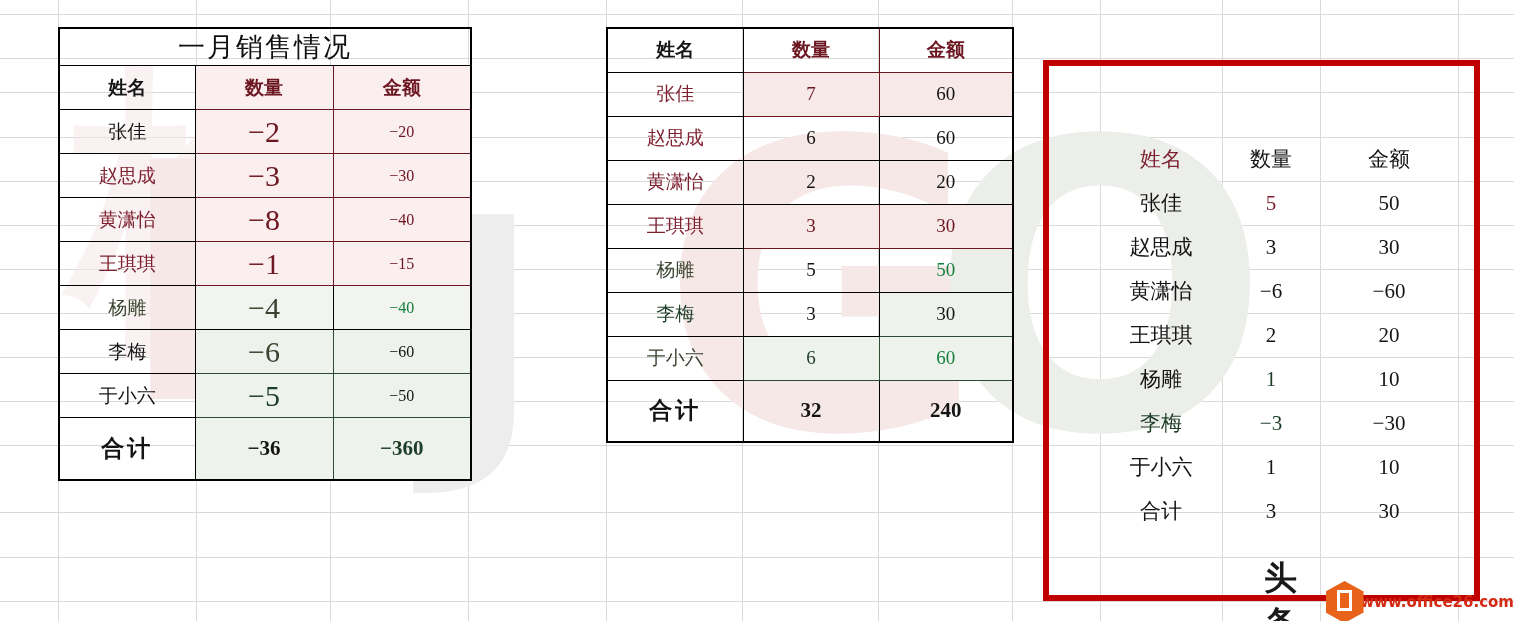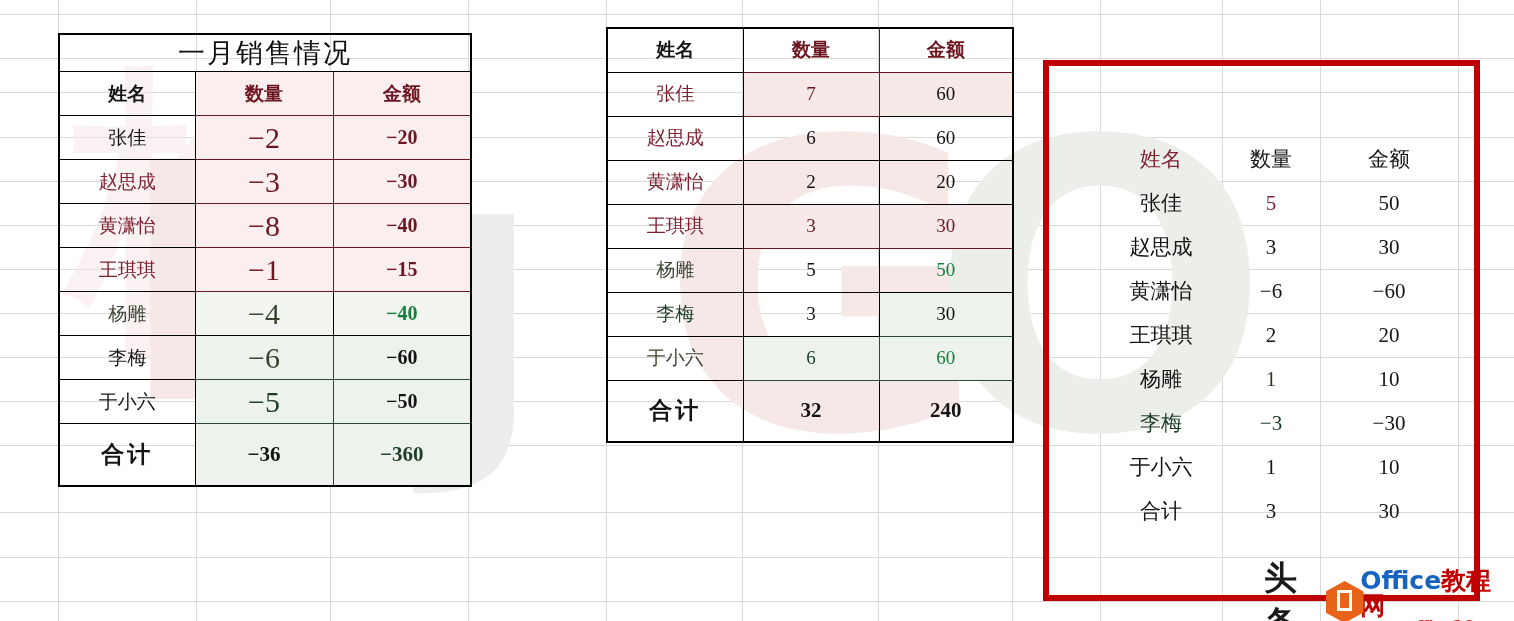--- a/index.html
+++ b/index.html
@@ -52,21 +52,21 @@
   .f-pink2 {background:#f8e9e9 !important;}
   .f-green {background:#eef2ec !important;}
   .f-green2{background:#f1f4ef !important;}
 
   
   .bd-maroon{border-color:#6b1620 !important;}
   .bd-green {border-color:#2d4a32 !important;}
 
   
   .qty1{font-size:30px;text-align:right;padding-right:10px;font-family:"Liberation Serif","DejaVu Serif",serif;}
-  .amt1{font-size:20px;font-weight:bold;}
+  .amt1{font-size:16px;}
 
   
   .t3 td{border:none;}
   .t3 .nm{font-size:21px;}
   .t3 .num{font-size:21px;}
 
   
   #redbox{position:absolute;border:6px solid #c00000;box-sizing:border-box;}
 
   
@@ -116,21 +116,21 @@
     <div class="gcol" style="left:1320px"></div>
     <div class="gcol" style="left:1458px"></div>
   </div>
 
   <div class="wm wm-pink" style="left:120px;top:120px;font-size:330px;">H</div>
   <div class="wm wm-grey" style="left:430px;top:180px;font-size:300px;">J</div>
   <div class="wm wm-pink" style="left:660px;top:90px;font-size:400px;">G</div>
   <div class="wm wm-green" style="left:930px;top:90px;font-size:400px;">O</div>
   <div class="wm wm-pink" style="left:70px;top:60px;font-size:300px;opacity:.55;">梅</div>
 
-  <table class="tbl boxed" style="left:58px;top:33px;width:412px;">
+  <table class="tbl boxed" style="left:58px;top:27px;width:412px;">
     <colgroup>
         <col style="width:136px">
         <col style="width:138px">
         <col style="width:138px">
       </colgroup>
     <tbody>
       <tr>
         <td class="title-cell" colspan="3">一月销售情况</td>
       </tr>
       <tr style="height:44px;">
@@ -297,18 +297,17 @@
 
   <div id="redbox" style="left:1043px;top:60px;width:437px;height:541px;"></div>
 
   <div id="brand" style="left:1264px;top:556px;">
     <span class="toutiao">头条</span>
     <span class="hexwrap">
       <span class="hex"></span>
         <span class="hexdoc"></span>
     </span>
     <span class="txtcol">
-      <span class="o26"><span>Office</span><span class="cn">教程网</span></span>
       <span class="url">www.office26.com</span>
     </span>
   </div>
 
 </div>
 
 </body></html>

